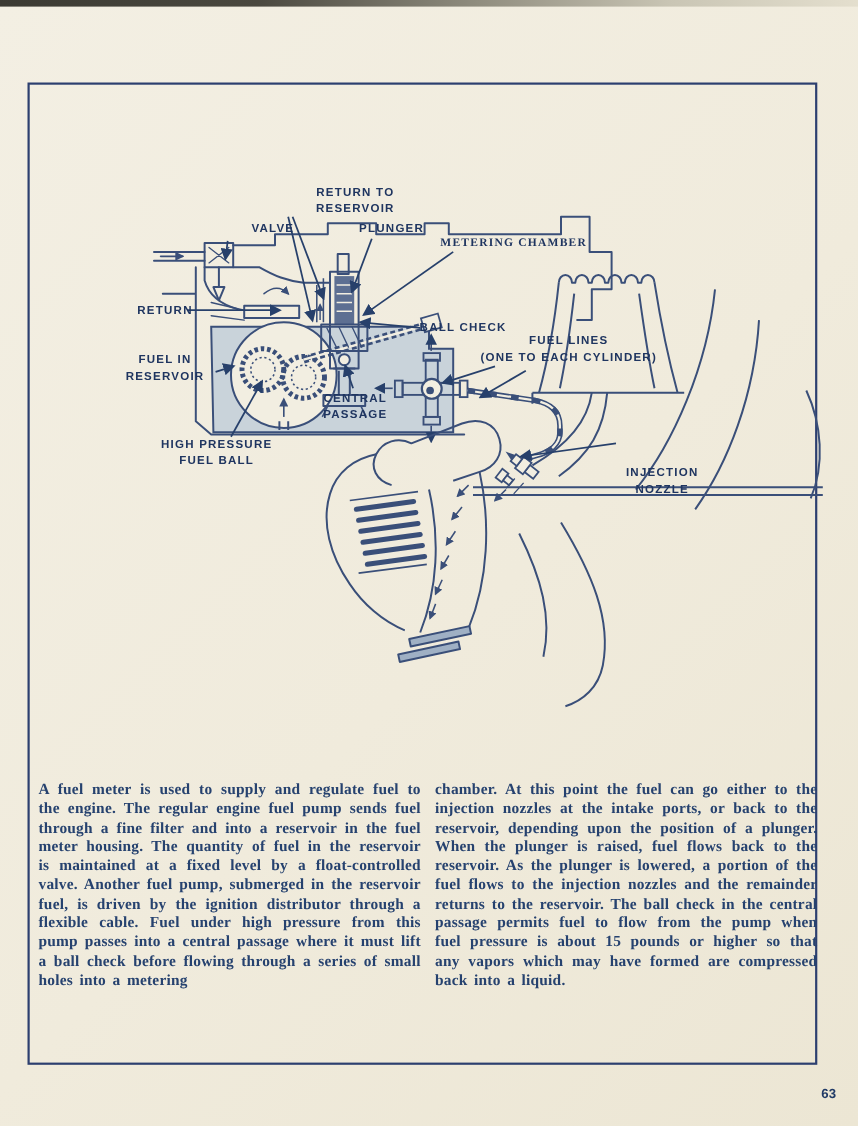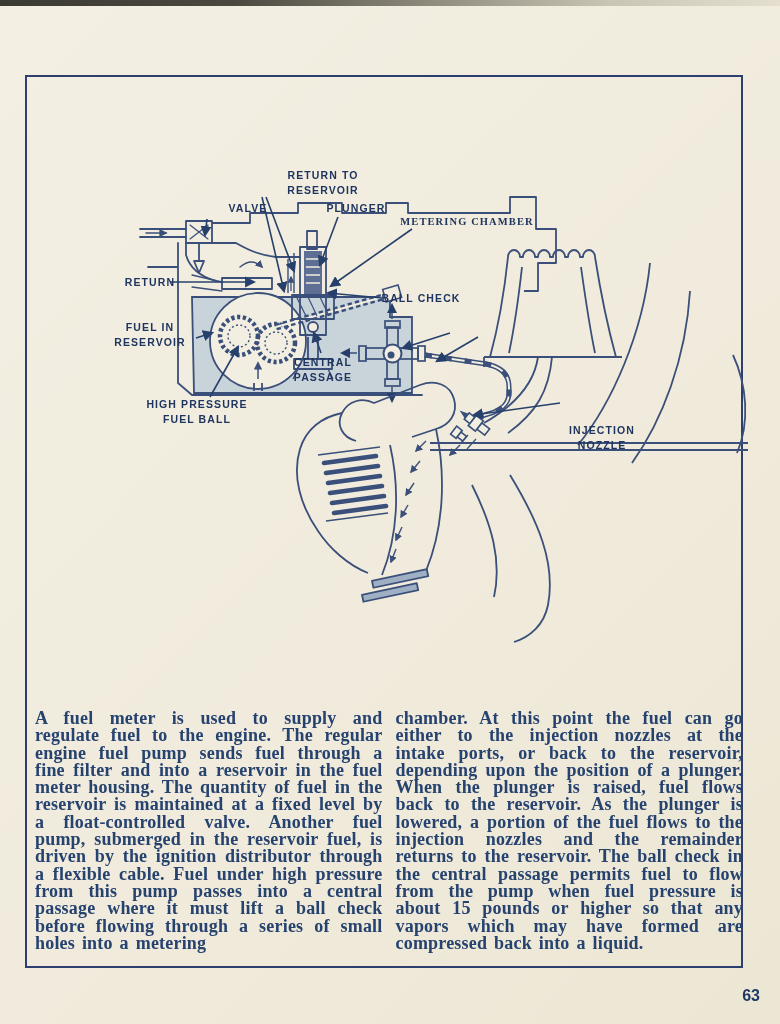--- a/index.html
+++ b/index.html
@@ -26,26 +26,26 @@
     position:absolute; transform:translate(-50%,0); text-align:center;
     font-size:10.5px; font-weight:bold; letter-spacing:1.1px; line-height:1.4;
     color:#1f3560; white-space:pre-line;
   }
   .columns {
     position:absolute; left:35px; top:710px; width:708px;
     display:flex; gap:13px;
   }
   .col {
     width:348px; font-family:"Liberation Serif", serif; font-weight:700;
-    font-size:18px; line-height:17.3px; color:#26426f;
+    font-size:14px; line-height:17.3px; color:#26426f;
     text-align:justify; word-spacing:2.2px; letter-spacing:0.2px;
   }
   .pageno {
     position:absolute; right:20px; top:987px;
-    font-size:16px; font-weight:bold; color:#203a66;
+    font-size:12px; font-weight:bold; color:#203a66;
   }
 </style>
 </head>
 <body>
 
 <div class="page">
   <div class="scan-edge"></div>
 
 
   <div class="frame"></div>
@@ -195,20 +195,22 @@
       </g>
     </svg>
 
     <div class="dlabel" style="left:197px; top:23px;margin-left:36px;">RETURN TO
 RESERVOIR</div>
     <div class="dlabel" style="left:117px; top:56px;margin-left:41px;">VALVE</div>
     <div class="dlabel" style="left:266px; top:56px;">PLUNGER</div>
     <div class="dlabel" style="left:377px; top:70px;font-family:Liberation Serif, serif;">METERING CHAMBER</div>
     <div class="dlabel" style="left:60px;  top:130px;">RETURN</div>
     <div class="dlabel" style="left:331px; top:146px;">BALL CHECK</div>
+    <div class="dlabel" style="left:427px; top:158px;">FUEL LINES
+(ONE TO EACH CYLINDER)</div>
     <div class="dlabel" style="left:60px;  top:175px;">FUEL IN
 RESERVOIR</div>
     <div class="dlabel" style="left:233px; top:210px;">CENTRAL
 PASSAGE</div>
     <div class="dlabel" style="left:107px; top:252px;">HIGH PRESSURE
 FUEL BALL</div>
     <div class="dlabel" style="left:512px; top:246px;margin-top:32px;">INJECTION
 NOZZLE</div>
   </div>
 

